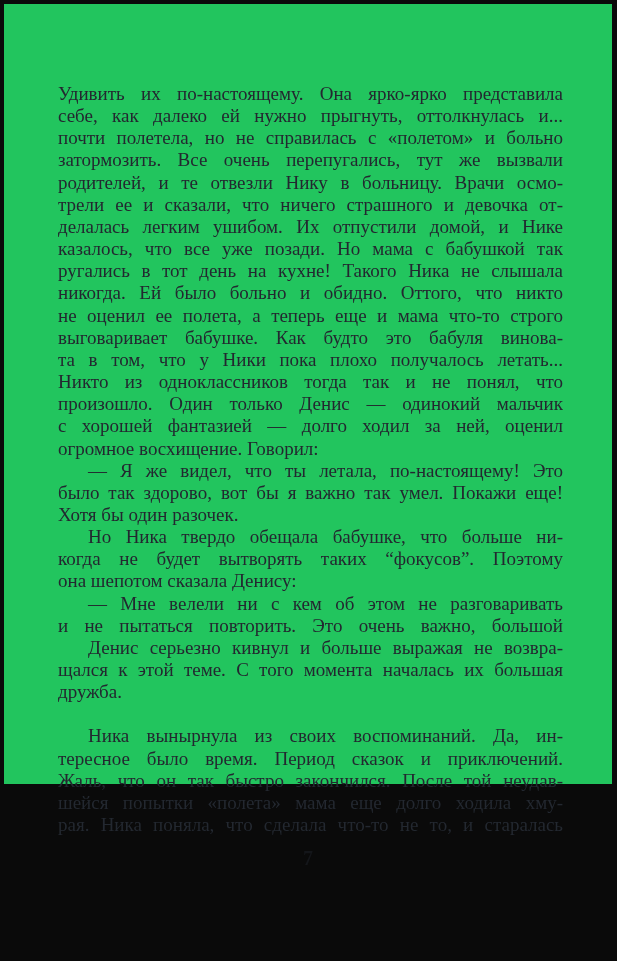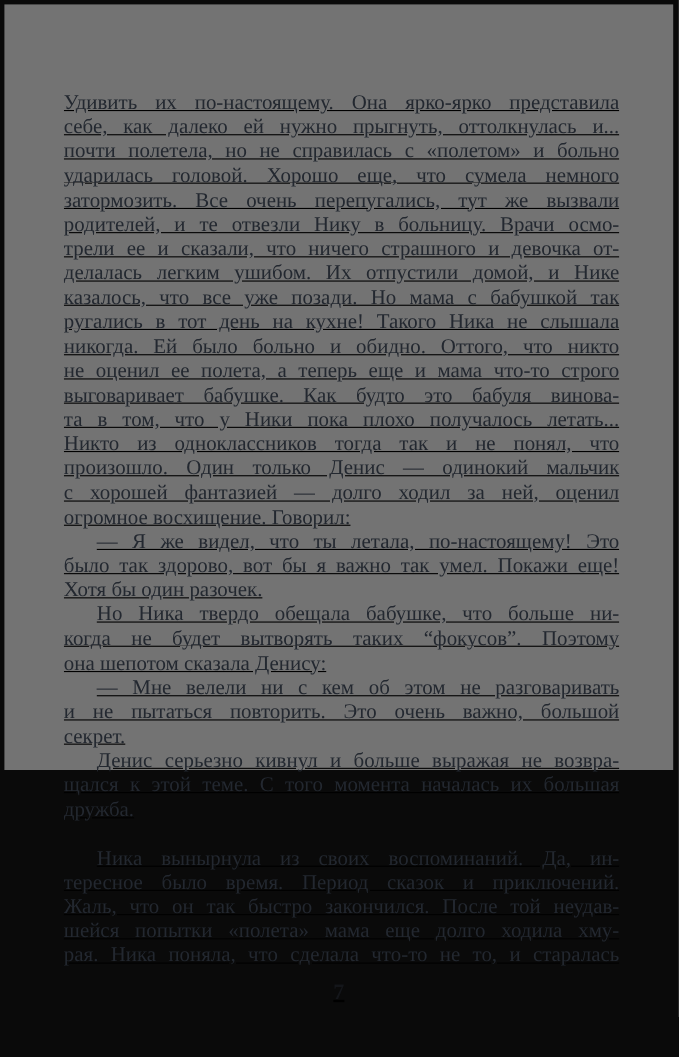--- a/index.html
+++ b/index.html
@@ -12,24 +12,23 @@
     background: #0a0a0a;
     position: relative;
     overflow: hidden;
     font-family: "Liberation Serif", "DejaVu Serif", serif;
   }
   .page {
     position: absolute;
     left: 4px;
     top: 4px;
     width: 608px;
-    height: 696px;
-    background: #737373;
+    height: 780px;
+    background: #22c55e;
     box-sizing: border-box;
-    text-decoration: underline;
   }
   .text-block {
     padding: 79px 49px 0 54px;
     color: #232830;
     font-size: 19px;
     line-height: 22.15px;
   }
   .para { margin: 0; }
   .para.gap { margin-top: 22px; }
   .line {
@@ -55,21 +54,20 @@
 </style>
 </head>
 <body>
 
 <div class="page">
   <div class="text-block" id="text-block">
       <div class="para">
         <div class="line">Удивить их по-настоящему. Она ярко-ярко представила</div>
         <div class="line">себе, как далеко ей нужно прыгнуть, оттолкнулась и...</div>
         <div class="line">почти полетела, но не справилась с «полетом» и больно</div>
-        <div class="line">ударилась головой. Хорошо еще, что сумела немного</div>
         <div class="line">затормозить. Все очень перепугались, тут же вызвали</div>
         <div class="line">родителей, и те отвезли Нику в больницу. Врачи осмо-</div>
         <div class="line">трели ее и сказали, что ничего страшного и девочка от-</div>
         <div class="line">делалась легким ушибом. Их отпустили домой, и Нике</div>
         <div class="line">казалось, что все уже позади. Но мама с бабушкой так</div>
         <div class="line">ругались в тот день на кухне! Такого Ника не слышала</div>
         <div class="line">никогда. Ей было больно и обидно. Оттого, что никто</div>
         <div class="line">не оценил ее полета, а теперь еще и мама что-то строго</div>
         <div class="line">выговаривает бабушке. Как будто это бабуля винова-</div>
         <div class="line">та в том, что у Ники пока плохо получалось летать...</div>
@@ -84,21 +82,20 @@
         <div class="line last">Хотя бы один разочек.</div>
       </div>
       <div class="para indent">
         <div class="line">Но Ника твердо обещала бабушке, что больше ни-</div>
         <div class="line">когда не будет вытворять таких “фокусов”. Поэтому</div>
         <div class="line last">она шепотом сказала Денису:</div>
       </div>
       <div class="para indent">
         <div class="line">— Мне велели ни с кем об этом не разговаривать</div>
         <div class="line">и не пытаться повторить. Это очень важно, большой</div>
-        <div class="line last">секрет.</div>
       </div>
       <div class="para indent">
         <div class="line">Денис серьезно кивнул и больше выражая не возвра-</div>
         <div class="line">щался к этой теме. С того момента началась их большая</div>
         <div class="line last">дружба.</div>
       </div>
       <div class="para indent gap">
         <div class="line">Ника вынырнула из своих воспоминаний. Да, ин-</div>
         <div class="line">тересное было время. Период сказок и приключений.</div>
         <div class="line">Жаль, что он так быстро закончился. После той неудав-</div>

